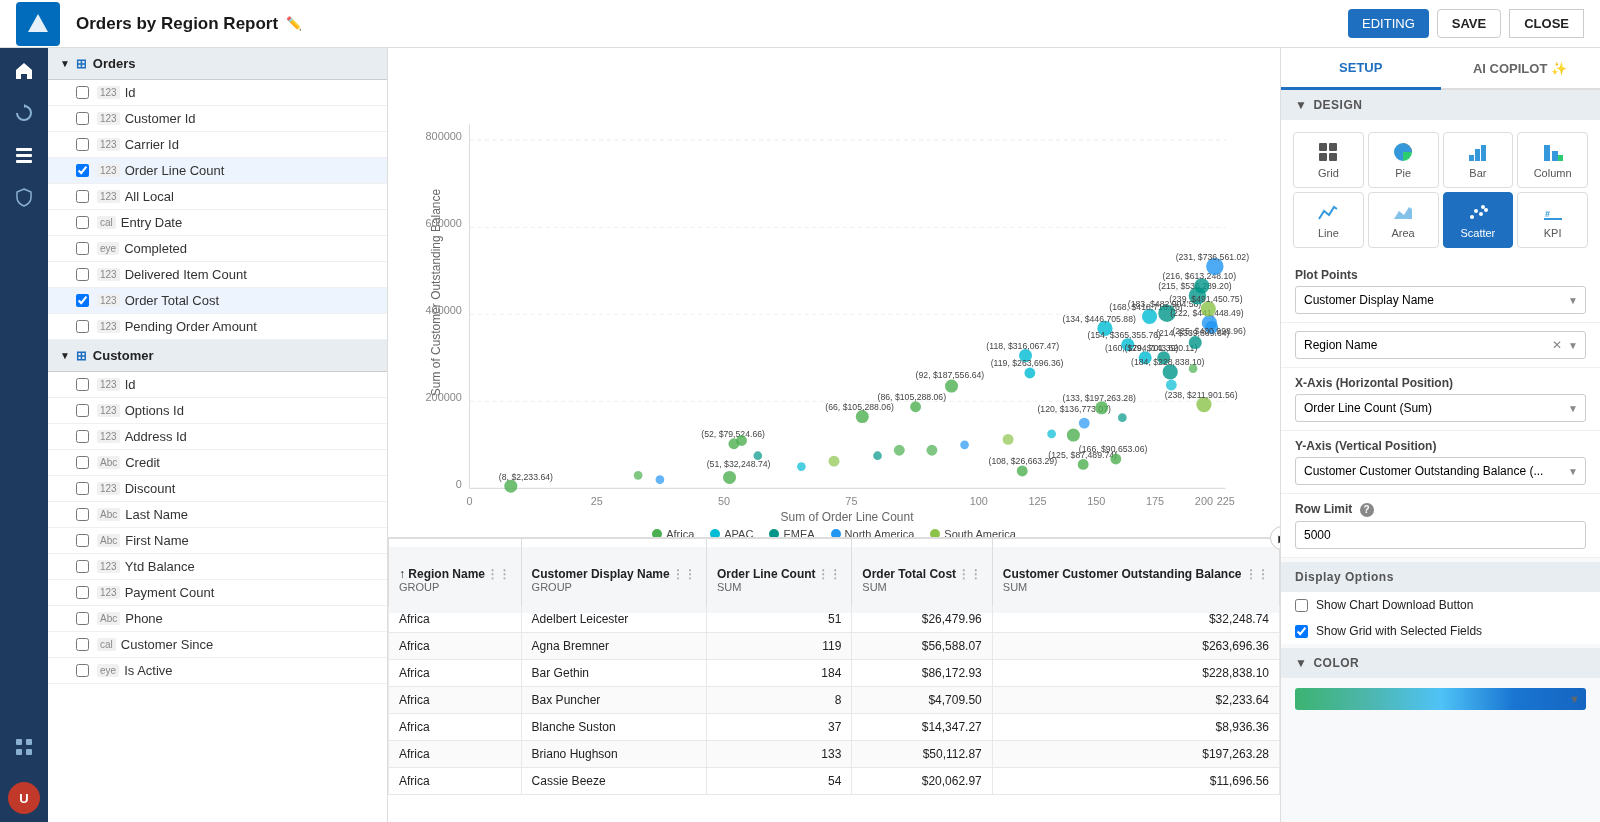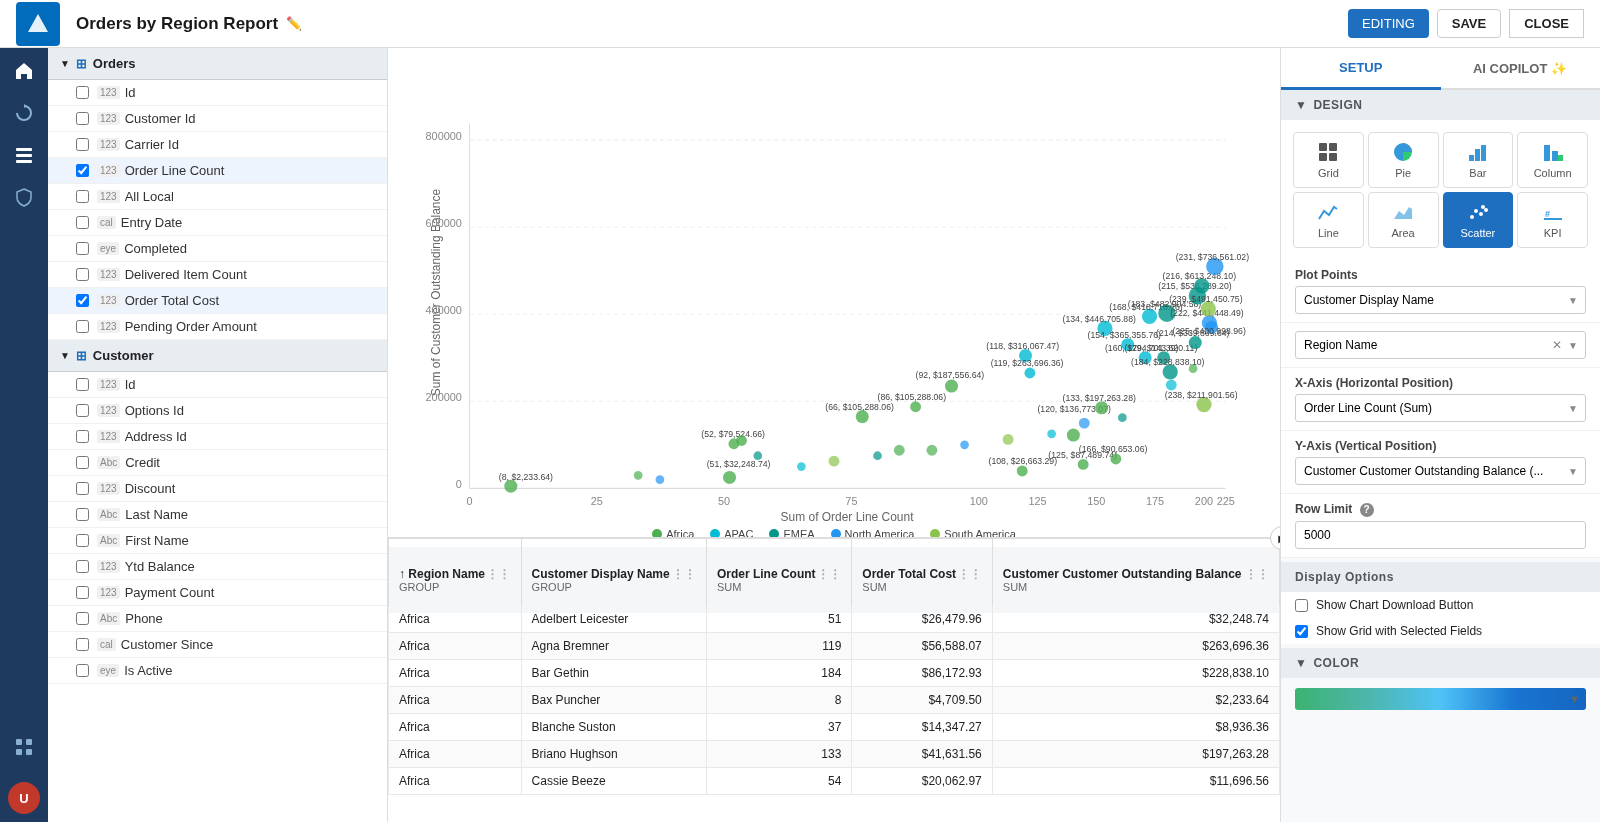--- a/index.html
+++ b/index.html
@@ -480,21 +480,21 @@
               <td>Africa</td>
               <td>Blanche Suston</td>
               <td class="num">37</td>
               <td class="num">$14,347.27</td>
               <td class="num">$8,936.36</td>
             </tr>
             <tr>
               <td>Africa</td>
               <td>Briano Hughson</td>
               <td class="num">133</td>
-              <td class="num">$41,631.56</td>
+              <td class="num">$50,112.87</td>
               <td class="num">$197,263.28</td>
             </tr>
             <tr>
               <td>Africa</td>
               <td>Cassie Beeze</td>
               <td class="num">54</td>
               <td class="num">$20,062.97</td>
               <td class="num">$11,696.56</td>
             </tr>
           </tbody>

